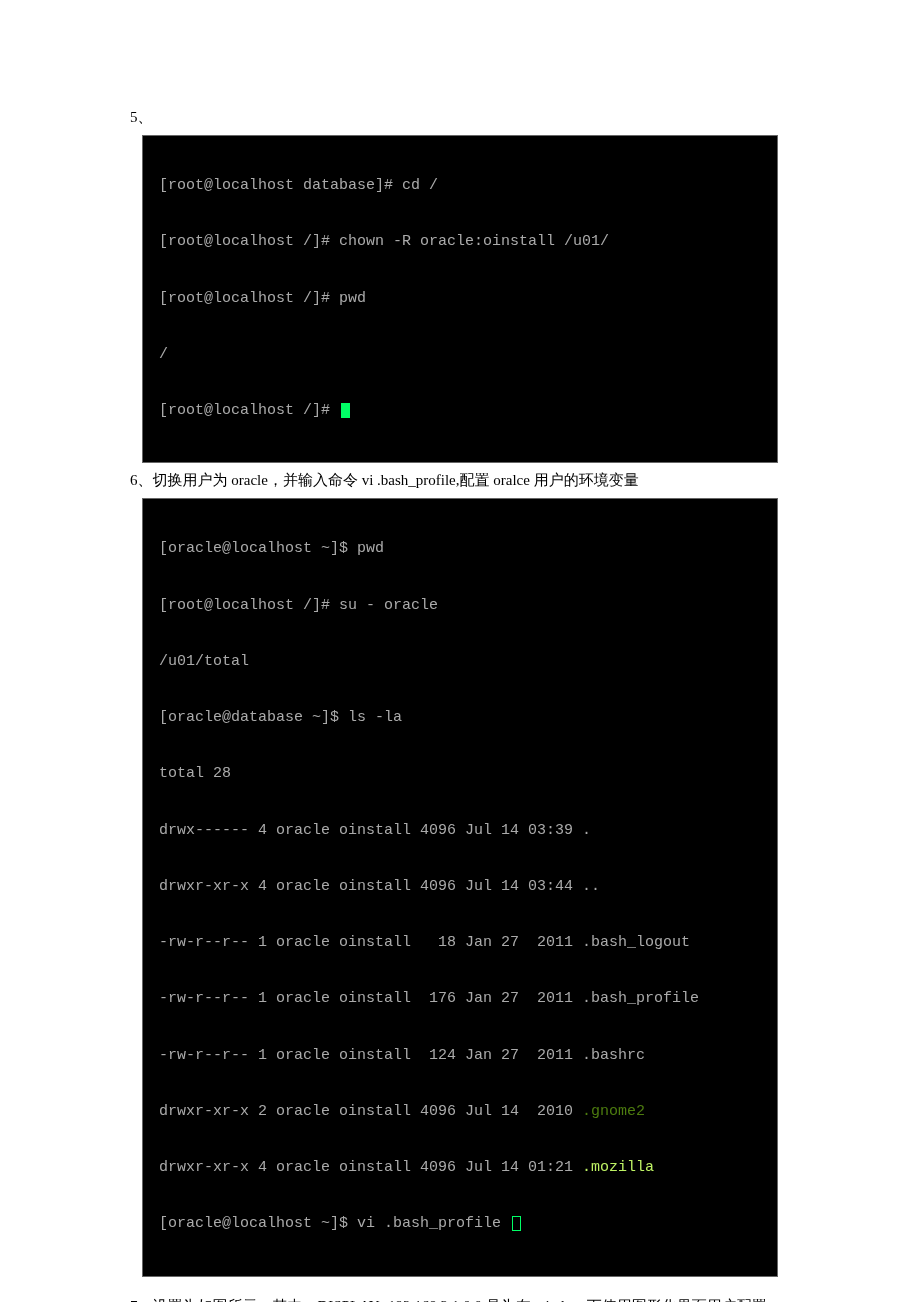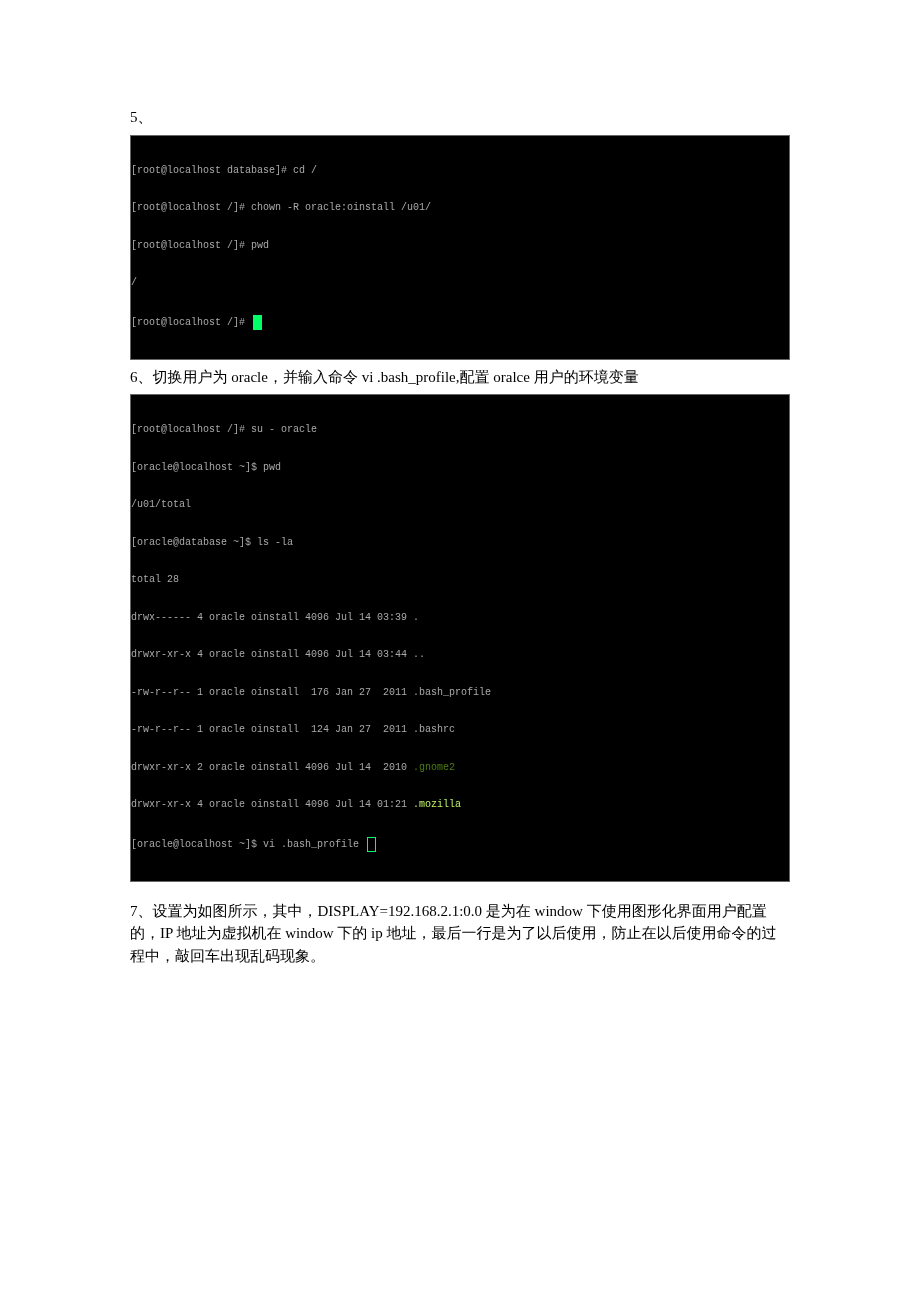--- a/index.html
+++ b/index.html
@@ -15,23 +15,23 @@
       line-height: 1.5;
       color: #000;
     }
     .para {
       margin: 6px 0;
     }
     .terminal {
       background: #000000;
       color: #aaaaaa;
       font-family: "Courier New", monospace;
-      font-size: 10px;
-      padding: 4px 0;
-      margin: 4px 0;
+      font-size: 15px;
+      padding: 4px 16px;
+      margin: 4px 12px;
       white-space: pre-wrap;
       line-height: 1.25;
       border: 1px solid #666;
     }
     .term-line { white-space: pre; }
     .blink-cursor {
       display: inline-block;
       width: 9px;
       height: 15px;
       background: #00ff66;
@@ -61,27 +61,28 @@
     <div class="term-line">[root@localhost database]# cd /</div>
     <div class="term-line">[root@localhost /]# chown -R oracle:oinstall /u01/</div>
     <div class="term-line">[root@localhost /]# pwd</div>
     <div class="term-line">/</div>
     <div class="term-line"><span>[root@localhost /]# </span><span class="blink-cursor"></span></div>
   </div>
 
   <div class="para">6、切换用户为 oracle，并输入命令 vi   .bash_profile,配置 oralce 用户的环境变量</div>
 
   <div class="terminal">
+    <div class="term-line">[oracle@localhost ~]$ pwd</div>
     <div class="term-line">[root@localhost /]# su - oracle</div>
-    <div class="term-line">[oracle@localhost ~]$ pwd</div>
     <div class="term-line">/u01/total</div>
     <div class="term-line">[oracle@database ~]$ ls -la</div>
     <div class="term-line">total 28</div>
     <div class="term-line">drwx------ 4 oracle oinstall 4096 Jul 14 03:39 .</div>
     <div class="term-line">drwxr-xr-x 4 oracle oinstall 4096 Jul 14 03:44 ..</div>
+    <div class="term-line">-rw-r--r-- 1 oracle oinstall   18 Jan 27  2011 .bash_logout</div>
     <div class="term-line">-rw-r--r-- 1 oracle oinstall  176 Jan 27  2011 .bash_profile</div>
     <div class="term-line">-rw-r--r-- 1 oracle oinstall  124 Jan 27  2011 .bashrc</div>
     <div class="term-line"><span>drwxr-xr-x 2 oracle oinstall 4096 Jul 14  2010 </span><span class="gnome2">.gnome2</span></div>
     <div class="term-line"><span>drwxr-xr-x 4 oracle oinstall 4096 Jul 14 01:21 </span><span class="mozilla">.mozilla</span></div>
     <div class="term-line"><span>[oracle@localhost ~]$ vi .bash_profile </span><span class="cursor-outline"></span></div>
   </div>
 
   <div class="para" style="margin-top:18px;">7、设置为如图所示，其中，DISPLAY=192.168.2.1:0.0 是为在 window 下使用图形化界面用户配置的，IP 地址为虚拟机在 window 下的 ip 地址，最后一行是为了以后使用，防止在以后使用命令的过程中，敲回车出现乱码现象。</div>
 
 </div>

